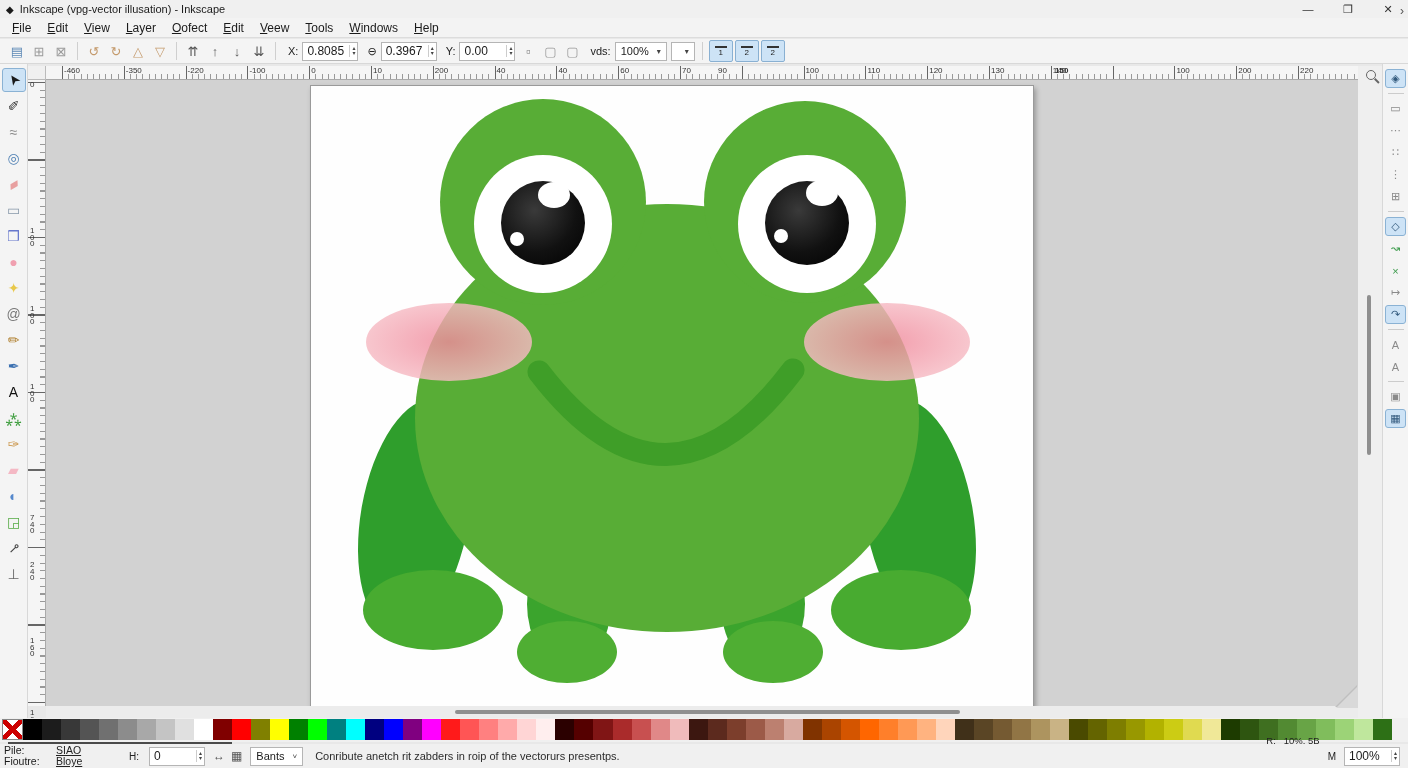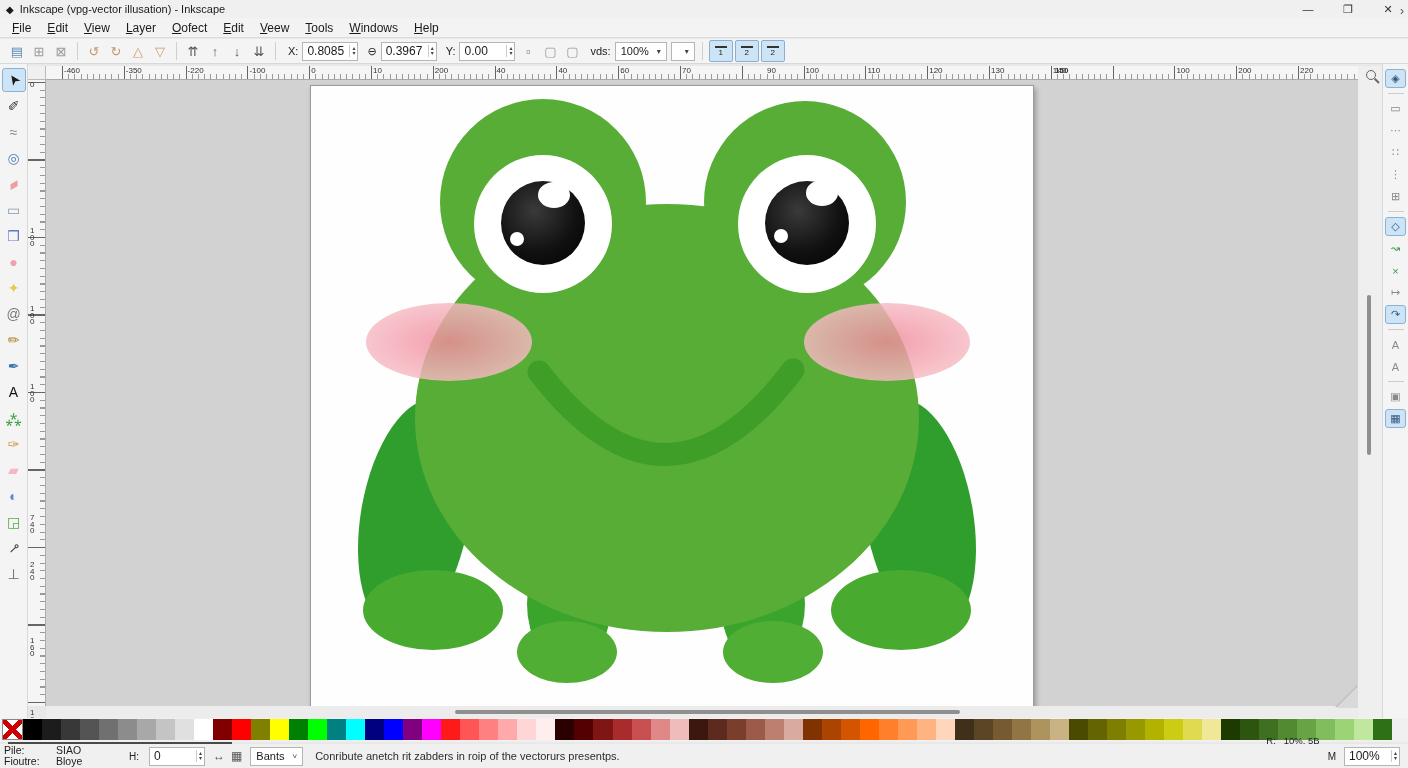--- a/index.html
+++ b/index.html
@@ -99,21 +99,21 @@
   .swatch-none{background:
       linear-gradient(45deg,transparent 42%,#cc0000 42% 58%,transparent 58%),
       linear-gradient(-45deg,transparent 42%,#cc0000 42% 58%,transparent 58%),#fff;
       border:1px solid #888;box-sizing:border-box;}
   .palette-arrow{position:absolute;right:4px;top:4px;font-size:12px;color:#555;line-height:14px;}
   .palette-scrollline{position:absolute;left:8px;top:742px;width:224px;height:2px;background:#4a4a4a;}
   
   .statusbar{position:absolute;left:0;top:744px;width:100%;height:24px;background:#f0f0f0;
     display:flex;align-items:center;gap:6px;padding:0 6px 0 4px;box-sizing:border-box;font-size:10px;}
   .fillstroke{display:grid;grid-template-columns:52px 60px;line-height:11px;font-size:10.5px;}
-  .fs-val{color:#222;}
+  .fs-val{color:#222;text-decoration:underline;}
   .sb-icon{font-size:12px;color:#555;}
   .sb-msg{font-size:11px;color:#2c2c2c;margin-left:4px;}
   .sb-spacer{flex:1;}
   .coords{line-height:10px;font-size:9.5px;color:#222;white-space:pre;text-align:left;}
   .sb-zlabel{font-size:10px;color:#222;margin-left:2px;}
 </style>
 </head>
 <body>
 
 <div class="titlebar">
@@ -265,21 +265,21 @@
     <span class="rlabel" style="left: 79.8px;">-350</span>
     <span class="rlabel" style="left: 141.6px;">-220</span>
     <span class="rlabel" style="left: 203.4px;">-100</span>
     <span class="rlabel" style="left: 265.2px;">0</span>
     <span class="rlabel" style="left: 327px;">10</span>
     <span class="rlabel" style="left: 388.8px;">200</span>
     <span class="rlabel" style="left: 450.6px;">40</span>
     <span class="rlabel" style="left: 512.4px;">40</span>
     <span class="rlabel" style="left: 574.2px;">60</span>
     <span class="rlabel" style="left: 636px;">70</span>
-    <span class="rlabel" style="left: 721px;">90</span>
+    <span class="rlabel" style="left: 672px;">90</span>
     <span class="rlabel" style="left: 759.6px;">100</span>
     <span class="rlabel" style="left: 821.4px;">110</span>
     <span class="rlabel" style="left: 883.2px;">120</span>
     <span class="rlabel" style="left: 945px;">130</span>
     <span class="rlabel" style="left: 1006.8px;">140</span>
     <span class="rlabel" style="left: 1009px; font-weight: bold;">150</span>
     <span class="rlabel" style="left: 1130.4px;">100</span>
     <span class="rlabel" style="left: 1192.2px;">200</span>
     <span class="rlabel" style="left: 1254px;">220</span>
     <span class="rlabel" style="left: 1315.8px;">240</span>

